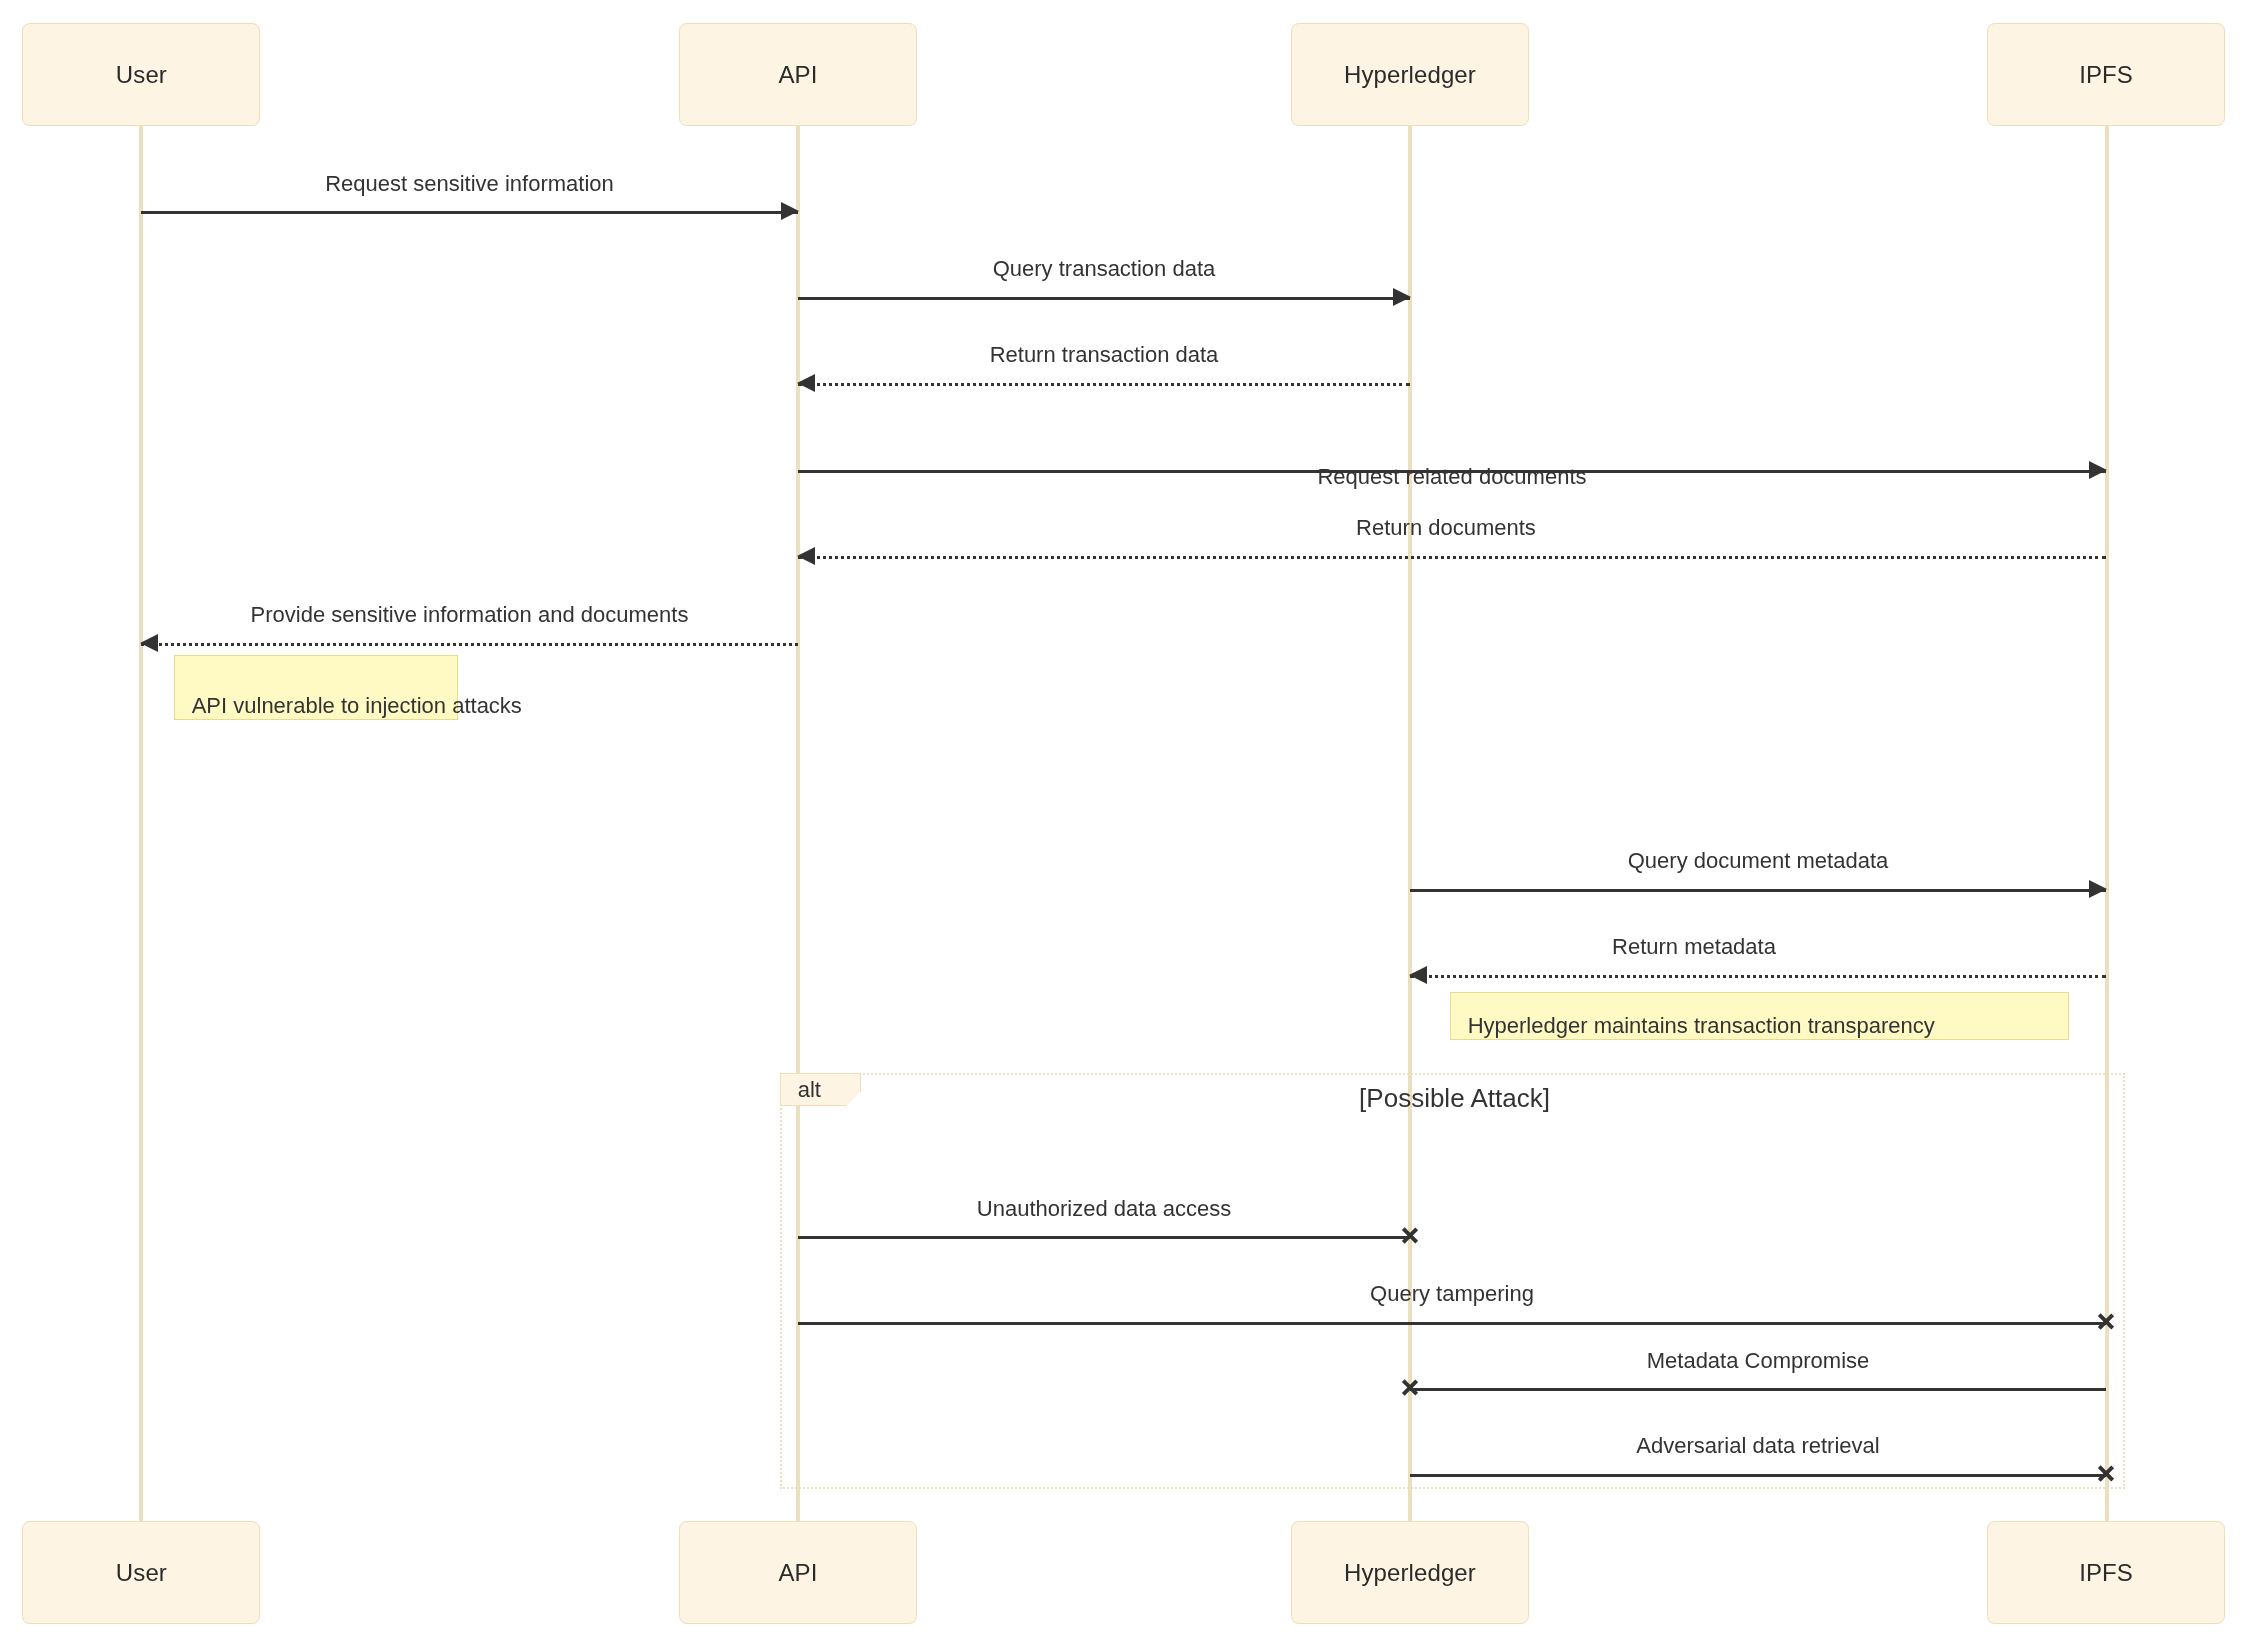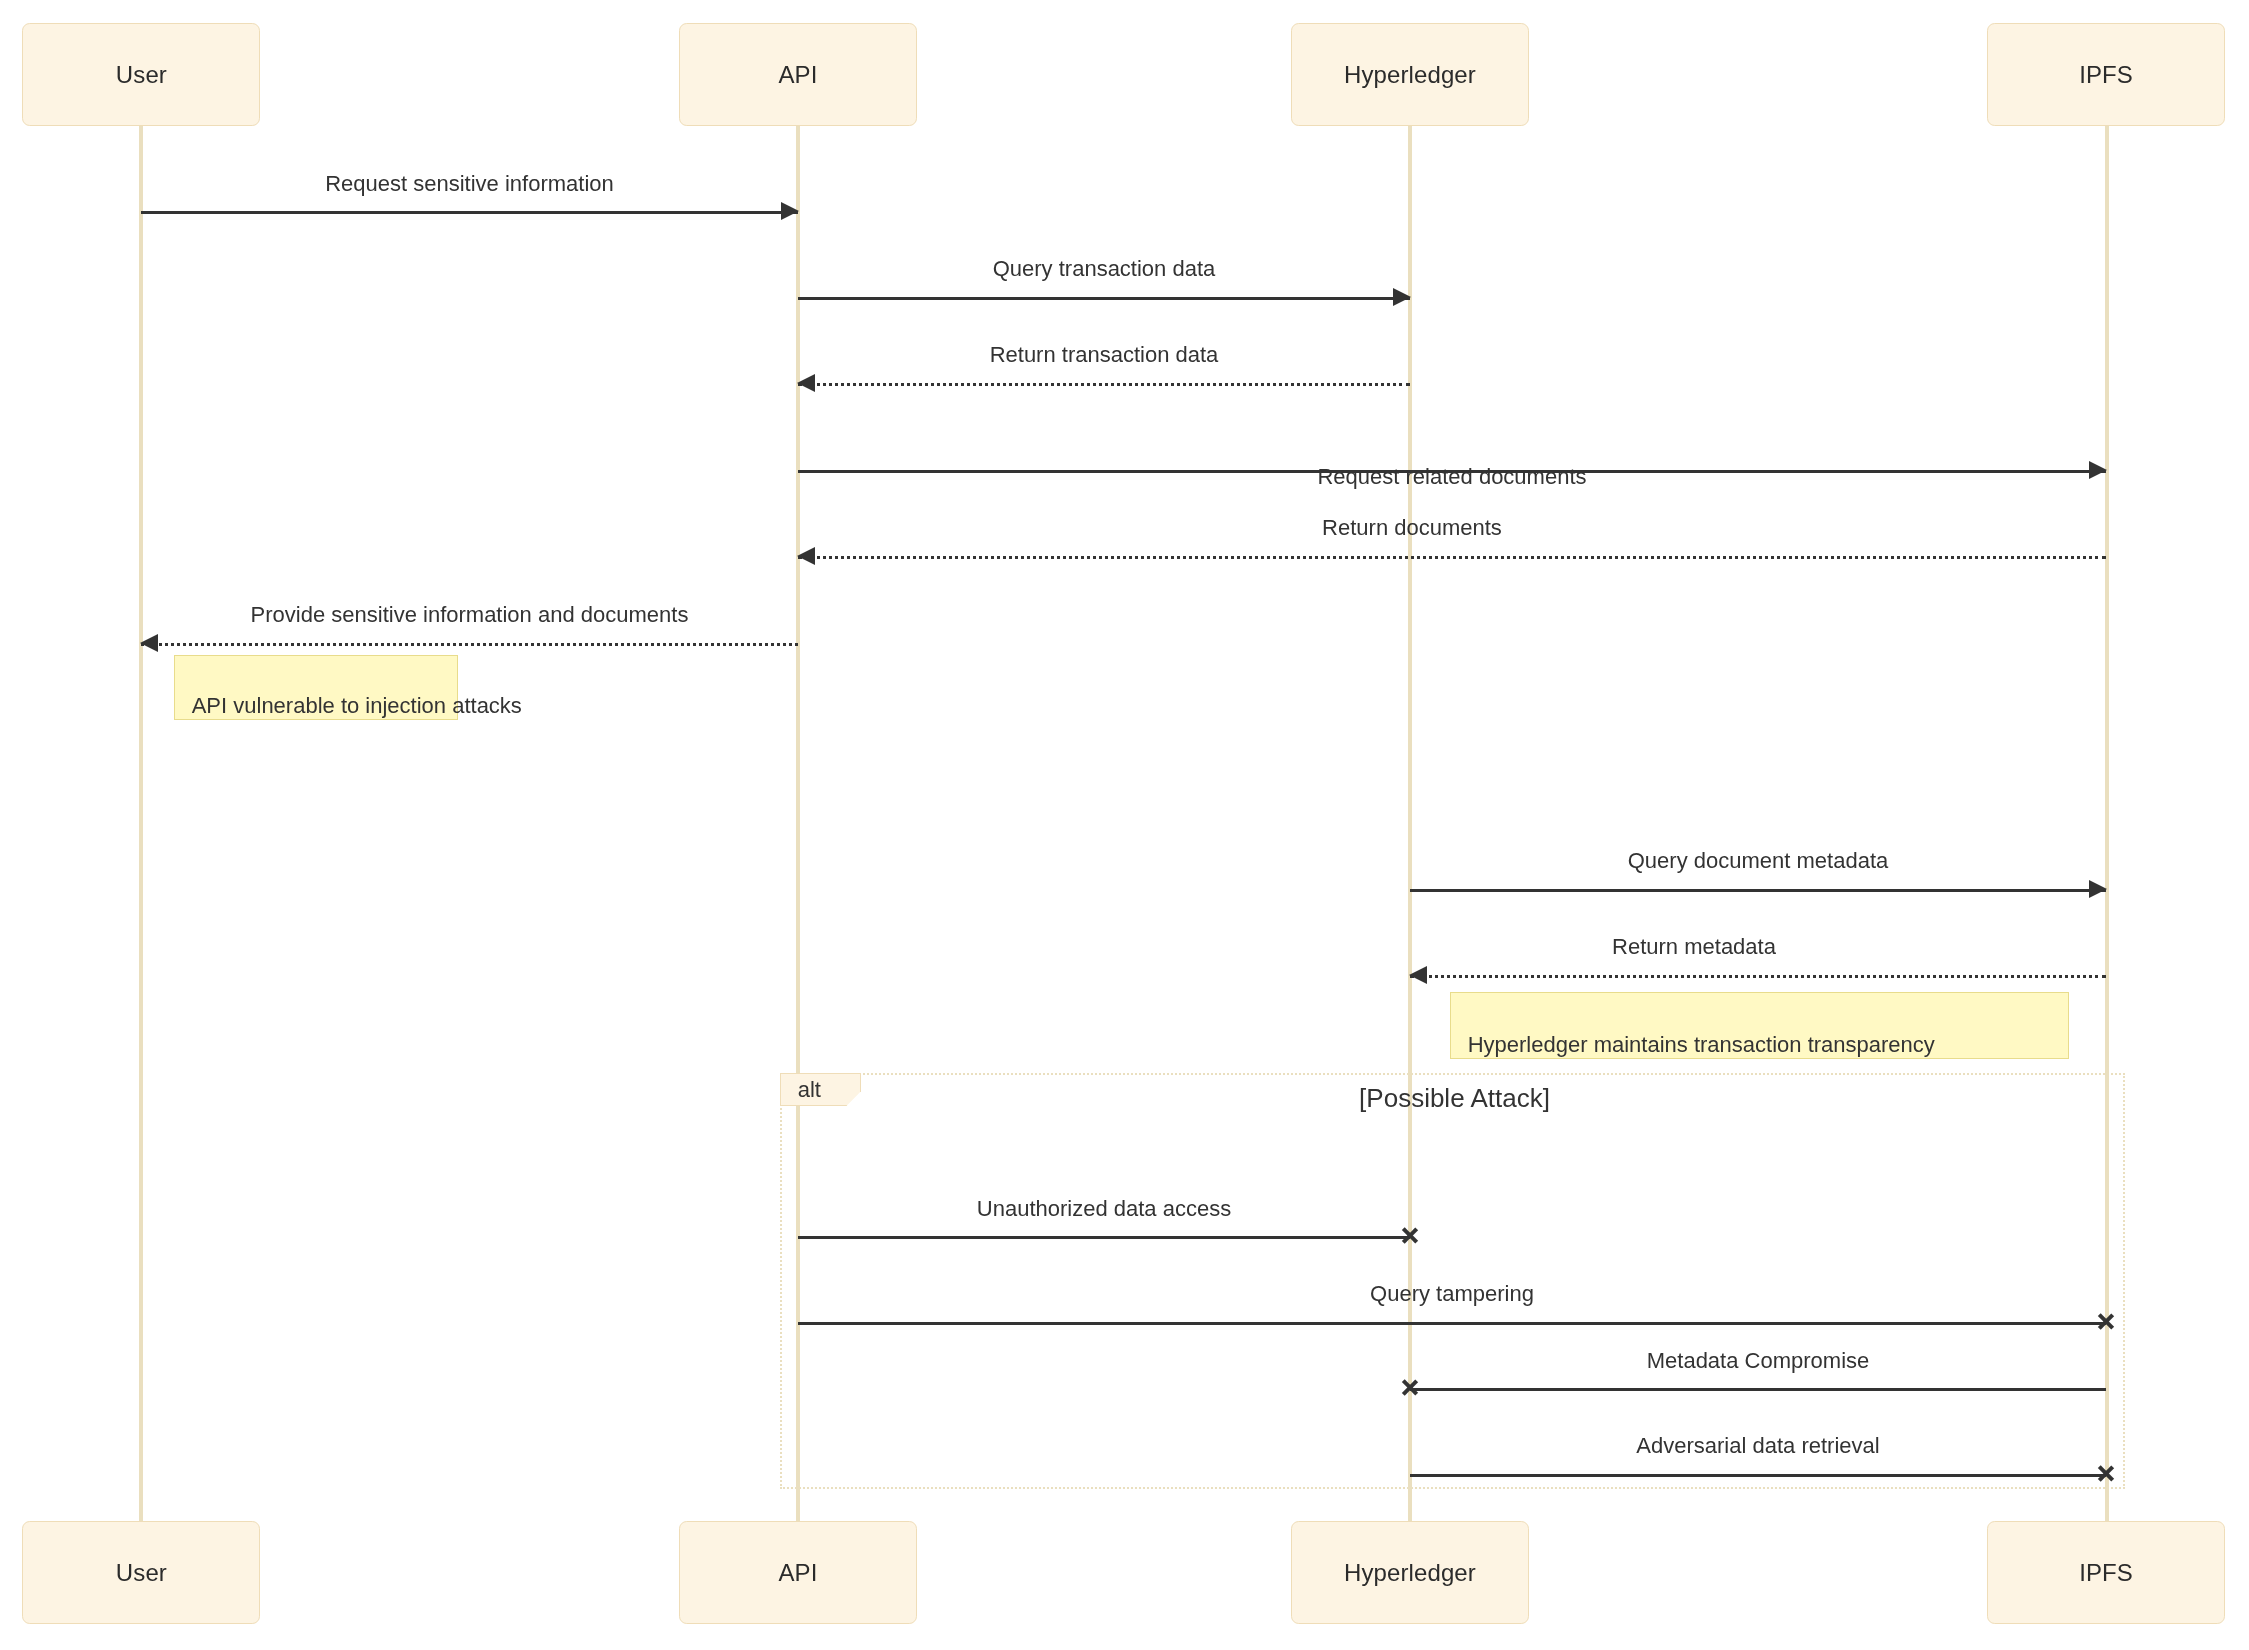--- a/index.html
+++ b/index.html
@@ -209,21 +209,21 @@
       <div class="msg-label" style="left: 798px; width: 612px; top: 343px;">Return transaction data</div>
       <div class="msg right" style="left: 798px; top: 470px; width: 1308px;">
         <div class="line" style="width: 1308px;"></div>
         <div class="head"></div>
       </div>
       <div class="msg-label" style="left: 798px; width: 1308px; top: 430px; margin-top: 35px;">Request related documents</div>
       <div class="msg left dotted" style="left: 798px; top: 556px; width: 1308px;">
         <div class="line" style="width: 1308px;"></div>
         <div class="head"></div>
       </div>
-      <div class="msg-label" style="left: 758px; width: 1308px; top: 516px; text-align: center;">Return documents</div>
+      <div class="msg-label" style="left: 792px; width: 1308px; top: 516px; text-align: center;">Return documents</div>
       <div class="msg left dotted" style="left: 141px; top: 643px; width: 657px;">
         <div class="line" style="width: 657px;"></div>
         <div class="head"></div>
       </div>
       <div class="msg-label" style="left: 141px; width: 657px; top: 603px;">Provide sensitive information and documents</div>
       <div class="msg right" style="left: 1410px; top: 889px; width: 696px;">
         <div class="line" style="width: 696px;"></div>
         <div class="head"></div>
       </div>
       <div class="msg-label" style="left: 1410px; width: 696px; top: 849px;">Query document metadata</div>
@@ -250,18 +250,18 @@
       <div class="msg right" style="left: 1410px; top: 1474px; width: 696px;">
         <div class="line" style="width: 696px;"></div>
         <div class="cross"></div>
       </div>
       <div class="msg-label" style="left: 1410px; width: 696px; top: 1434px;">Adversarial data retrieval</div>
     </div>
 
   <div class="note" style="left:174px; top:655px; width:284px; height:65px;">
     <span>API vulnerable to injection attacks</span>
   </div>
-  <div class="note" style="left:1450px; top:992px; width:619px; height:67px;">
+  <div class="note" style="left:1450px; top:992px; width:619px; height:48px;">
     <span>Hyperledger maintains transaction transparency</span>
   </div>
 
 </div>
 
 
 </body></html>

